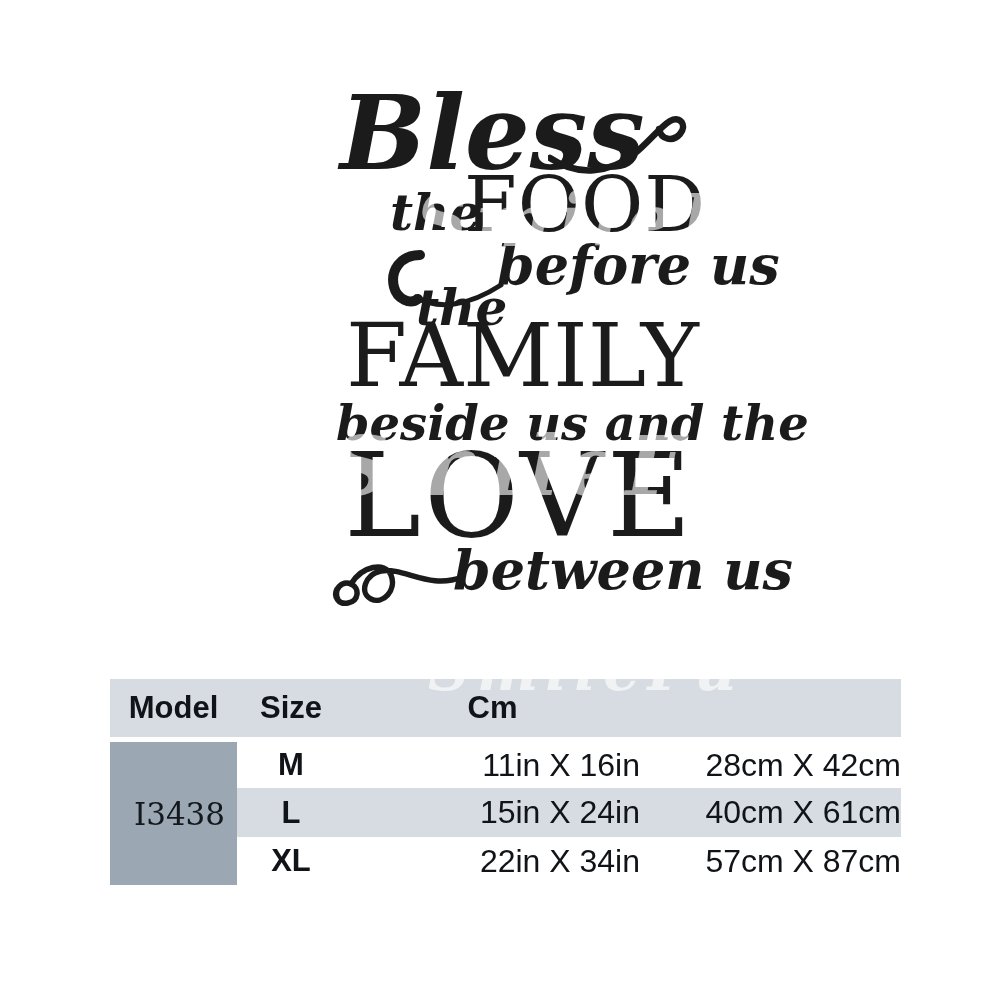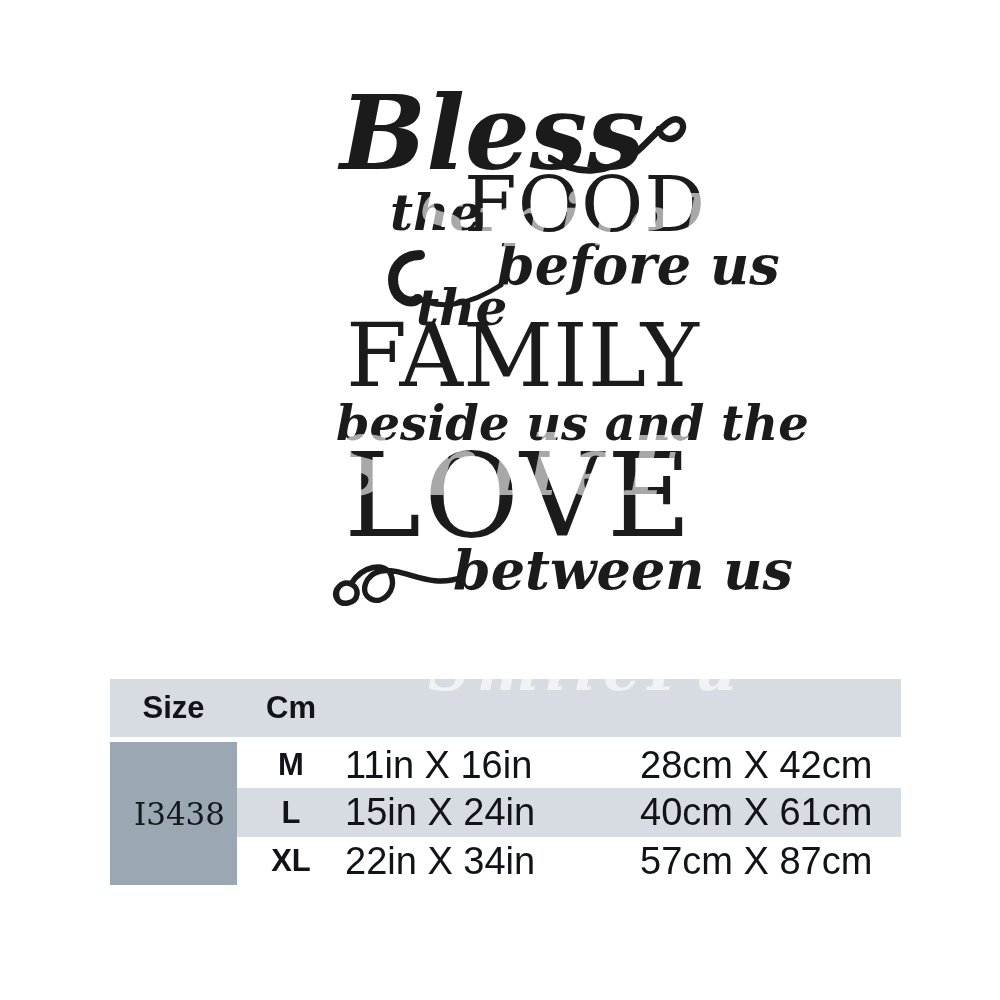--- a/index.html
+++ b/index.html
@@ -67,21 +67,21 @@
   }
   .t-row{
     grid-column:1/5;
     display:grid;grid-template-columns:127px 108px 295px 261px;
     align-items:center;
   }
   .t-row-m {grid-row:3;background:transparent;}
   .t-row-l {grid-row:4;background:var(--row-band-bg);}
   .t-row-xl{grid-row:5;background:transparent;}
   .t-row .size-cell{text-align:center;font-weight:700;font-size:31px;}
-  .t-row .dim-cell{text-align:left;font-weight:400;font-size:38px;}
+  .t-row .dim-cell{text-align:right;font-weight:400;font-size:32px;}
   .model-cell{
     grid-column:1;grid-row:3/6;background:var(--model-cell-bg);
     display:flex;align-items:center;justify-content:center;z-index:2;
     font-family:"DejaVu Serif", serif;font-size:31px;color:#13181d;padding-left:12px;
   }
 </style>
 </head>
 <body>
 
 <div class="artwork">
@@ -118,20 +118,21 @@
 
   <div class="art script w-between">between us</div>
 </div>
 
 <div class="wm wm-1">SmileFu</div>
 <div class="wm wm-2">SmileFu</div>
 <div class="wm wm-3">SmileFu</div>
 
 <div class="size-table">
   <div class="t-header">
+    <div class="hcell">Model</div>
     <div class="hcell">Size</div>
     <div class="hcell">Cm</div>
   </div>
 
   <div class="t-row t-row-m">
     <div></div>
     <div class="size-cell">M</div>
     <div class="dim-cell">11in X 16in</div>
     <div class="dim-cell">28cm X 42cm</div>
   </div>

